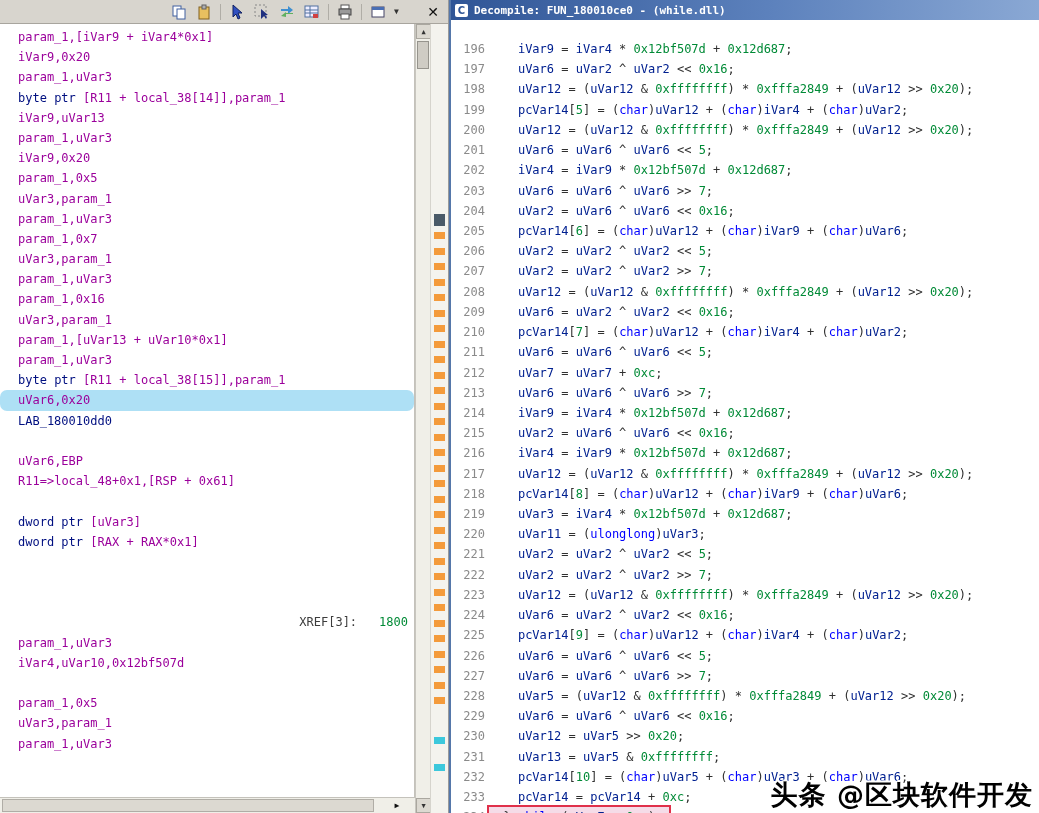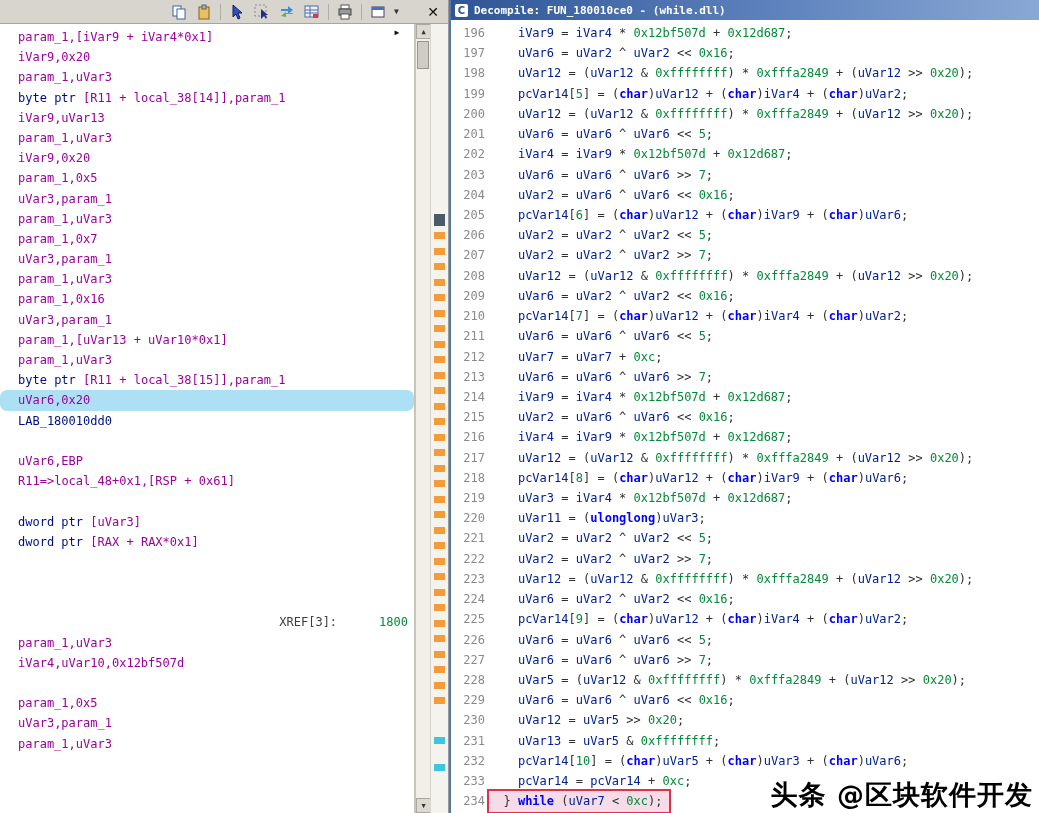--- a/index.html
+++ b/index.html
@@ -14,33 +14,33 @@
     display:flex; align-items:center; gap:7px; padding:0 5px; flex:none; }
   .tb-spacer { width:158px; flex:none; }
   .tb-icon { width:18px; height:18px; display:inline-flex; align-items:center;
     justify-content:center; flex:none; }
   .tb-sep { width:1px; height:16px; background:#b0ada6; flex:none; }
   .caret { font-size:8px; color:#333; }
   .close-btn { margin-left:auto; width:20px; text-align:center; font-weight:bold;
     font-size:14px; color:#101010; cursor:default; font-family:"DejaVu Sans",sans-serif; }
 
   .left-main { flex:1; display:flex; overflow:hidden; }
-  .listing-col { flex:1; display:flex; flex-direction:row; overflow:hidden; }
+  .listing-col { flex:1; display:flex; flex-direction:column; overflow:hidden; }
   .listing { flex:1; overflow:hidden; padding-top:3px; background:#fff;
     border-right:1px solid #c4c2bb; }
   .lrow { height:20.2px; line-height:20.2px; font-size:12px; white-space:pre;
     padding-left:18px; }
   .lrow.hl { background:var(--highlight-row,#aee0f5);border-radius:7px; }
   .lrow.xref { display:flex; padding-right:6px; }
   .xref-label { margin-left:auto; color:#3c3c3c; }
-  .xref-val { margin-left:42px; color:var(--constant,#008a36); }
+  .xref-val { margin-left:22px; color:var(--constant,#008a36); }
 
   .tk-asm { color:var(--asm-operand,#9b009b); }
   .tk-akw { color:var(--asm-keyword,#000f80); }
-  .tk-kw  { color:var(--keyword,#0000ff); font-weight:bold; }
+  .tk-kw  { color:var(--keyword,#0000ff); font-weight:normal; }
   .tk-const { color:var(--constant,#008a36); }
   .tk-var { color:var(--variable,#002090); }
   .tk-op  { color:#303030; }
 
   
   .vscroll { width:15px; flex:none; background:#f0efe8; border-left:1px solid #c8c6bf;
     position:relative; }
   .sc-btn { position:absolute; left:0; width:15px; height:15px; background:#dcd9d1;
     border:1px solid #aaa79f; display:flex; align-items:center; justify-content:center;
     font-size:7px; color:#333; }
@@ -62,21 +62,21 @@
 
   
   .right-panel { flex:1; display:flex; flex-direction:column; overflow:hidden;
     border-left:2px solid #5577aa; }
   .dtitle { height:20px; flex:none; color:#fff; font-size:11px; font-weight:bold;
     display:flex; align-items:center; gap:6px; padding:0 4px;
     background:linear-gradient(90deg,#2f5596,#5d82bd 55%,#8aa8d4); }
   .dtitle-icon { width:13px; height:13px; flex:none; background:#fff; border-radius:2px;
     color:#2f5596; font-size:10px; font-weight:bold; display:flex; align-items:center;
     justify-content:center; font-family:"DejaVu Sans",sans-serif; }
-  .dcode { flex:1; overflow:hidden; background:#fff; padding-top:3px; }
+  .dcode { flex:1; overflow:hidden; background:#fff; padding-top:19px; }
   .drow { height:20.23px; line-height:20.23px; font-size:12px; white-space:pre;
     display:flex; }
   .lnum { width:38px; flex:none; text-align:right; padding-right:4px; color:#8a8a8a; }
   .code { white-space:pre; }
   .drow.boxed .code { outline:2px solid var(--box-red,#e0304a);
     background:#f5dce8; padding-right:6px; }
 
   
   .watermark { position:absolute; right:6px; bottom:0; z-index:50;
     font-family:"DejaVu Sans",sans-serif; font-weight:bold; font-size:27px; color:#000;

